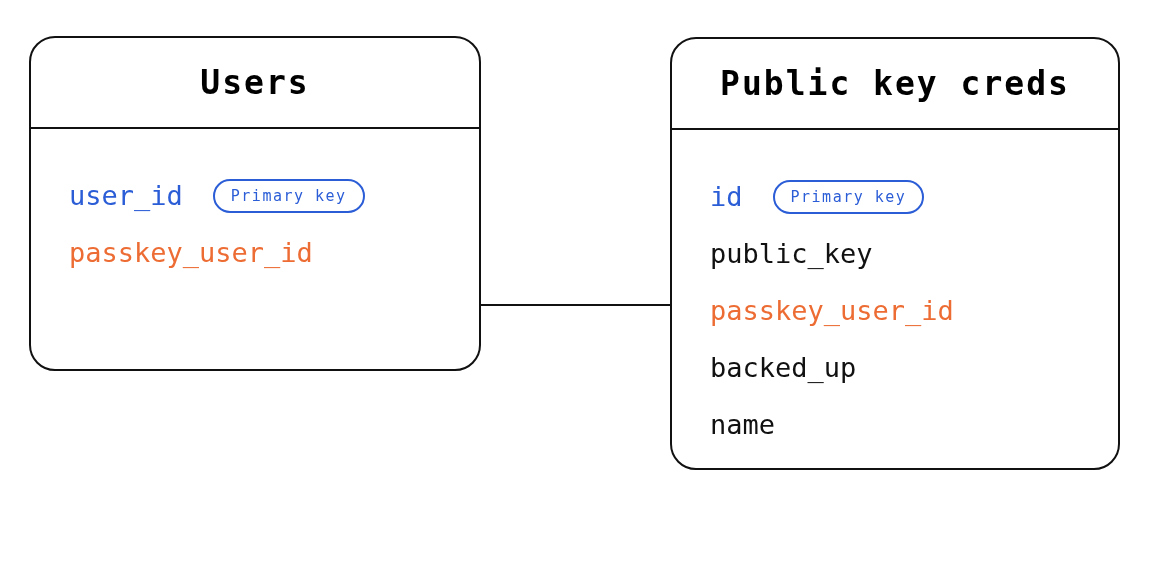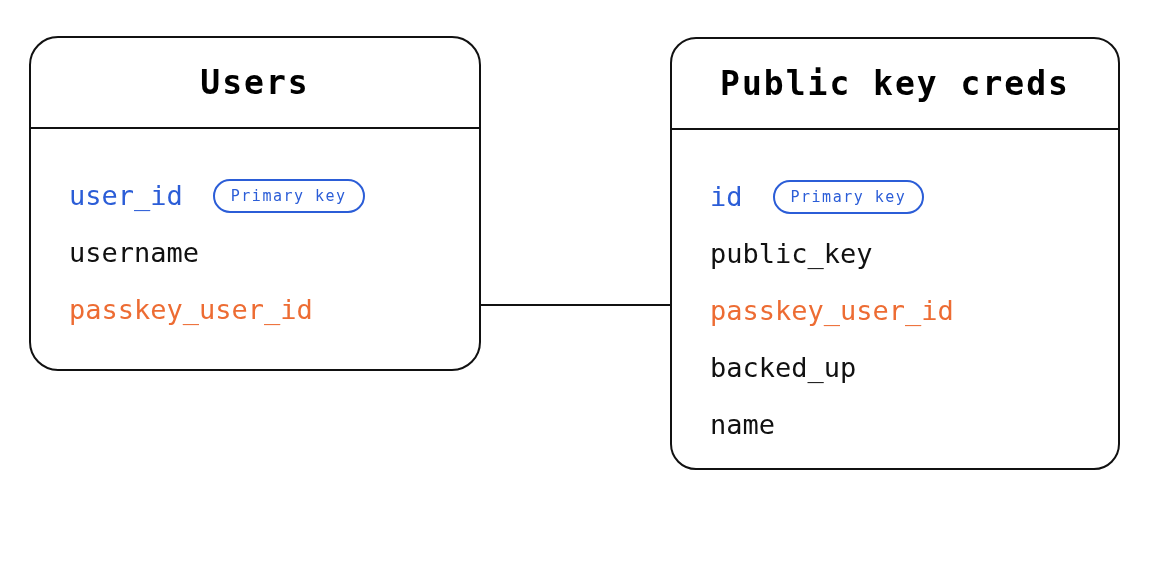--- a/index.html
+++ b/index.html
@@ -24,21 +24,21 @@
   .table-box{
     position:absolute;
     background:var(--bg);
     border:2px solid var(--ink);
     border-radius:26px;
     display:flex;
     flex-direction:column;
   }
   .table-box.users{
     left:29px; top:36px;
-    width:452px; height:335px;border-radius:29px;
+    width:452px; height:335px;
   }
   .table-box.creds{
     left:670px; top:37px;
     width:450px; height:433px;
   }
   .table-header{
     flex:0 0 auto;
     height:91px;
     border-bottom:2px solid var(--ink);
     display:flex;
@@ -97,23 +97,20 @@
 
   <div class="table-box users">
     <div class="table-header">
       <span class="table-title">Users</span>
     </div>
     <div class="table-body">
       <div class="field-row primary">
         <span class="field-name">user_id</span>
         <span class="pk-badge">Primary key</span>
       </div>
-      <div class="field-row">
-        <span class="field-name">username</span>
-      </div>
       <div class="field-row foreign">
         <span class="field-name">passkey_user_id</span>
       </div>
     </div>
   </div>
 
   <div class="connector"></div>
 
   <div class="table-box creds">
     <div class="table-header">

